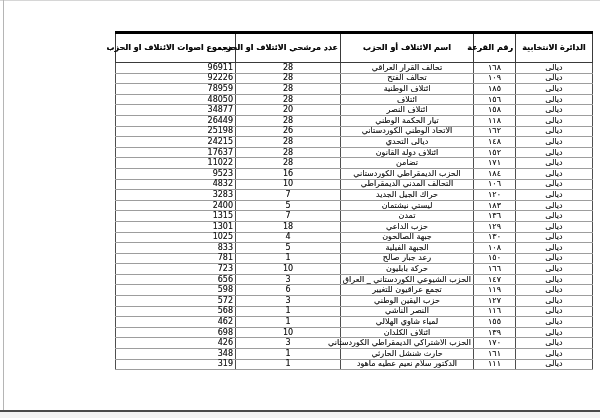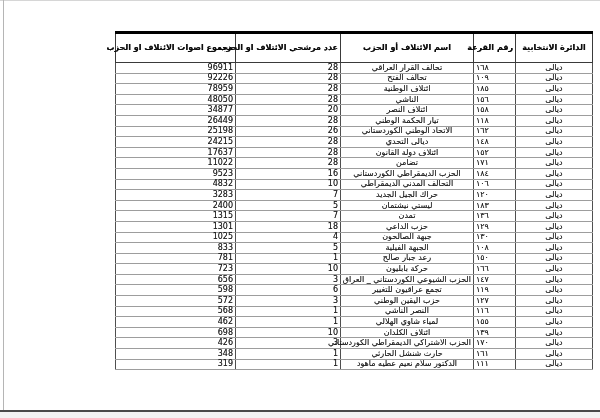--- a/index.html
+++ b/index.html
@@ -41,23 +41,23 @@
   table.results td {
     height: 10.6px;
     border-top: 1px solid #9d9d9d;
     border-bottom: 1px solid #9d9d9d;
     border-left: 1px solid #4f4f4f;
     border-right: 1px solid #4f4f4f;
     color: #1e1e1e;
     text-shadow: 0 0 0.4px rgba(0,0,0,0.55);
   }
   td.c-district { text-align: center; padding-right: 1px; }
-  td.c-lottery  { text-align: left;  padding-left: 1px; }
+  td.c-lottery  { text-align: center;  padding-left: 1px; font-family: Liberation Serif, serif; }
   td.c-name     { text-align: center; }
-  td.c-cand     { text-align: right; font-family: "DejaVu Sans", sans-serif; }
+  td.c-cand     { text-align: center; font-family: "DejaVu Sans", sans-serif; }
   td.c-votes    { text-align: right; font-family: "DejaVu Sans", sans-serif; }
 </style>
 </head>
 <body>
 
 <div class="scan-edge-top"></div>
 <div class="scan-edge-left"></div>
 
 <div class="table-wrap">
   <table class="results">
@@ -98,21 +98,21 @@
     <td class="c-district">ديالى</td>
     <td class="c-lottery">١٨٥</td>
     <td class="c-name">ائتلاف الوطنية</td>
     <td class="c-cand">28</td>
     <td class="c-votes">78959</td>
   </tr>
 
   <tr>
     <td class="c-district">ديالى</td>
     <td class="c-lottery">١٥٦</td>
-    <td class="c-name">الناشي</td>
+    <td class="c-name">ائتلاف</td>
     <td class="c-cand">28</td>
     <td class="c-votes">48050</td>
   </tr>
 
   <tr>
     <td class="c-district">ديالى</td>
     <td class="c-lottery">١٥٨</td>
     <td class="c-name">ائتلاف النصر</td>
     <td class="c-cand">20</td>
     <td class="c-votes">34877</td>

